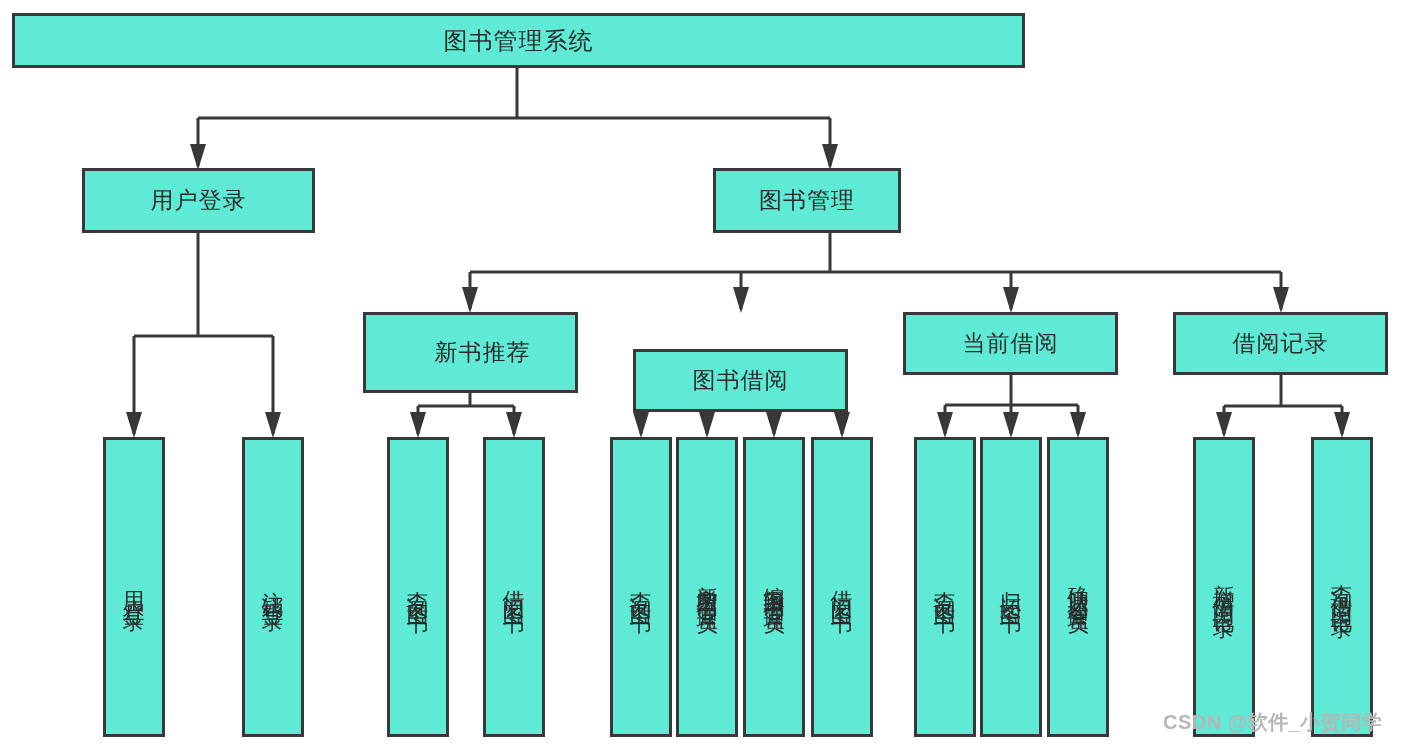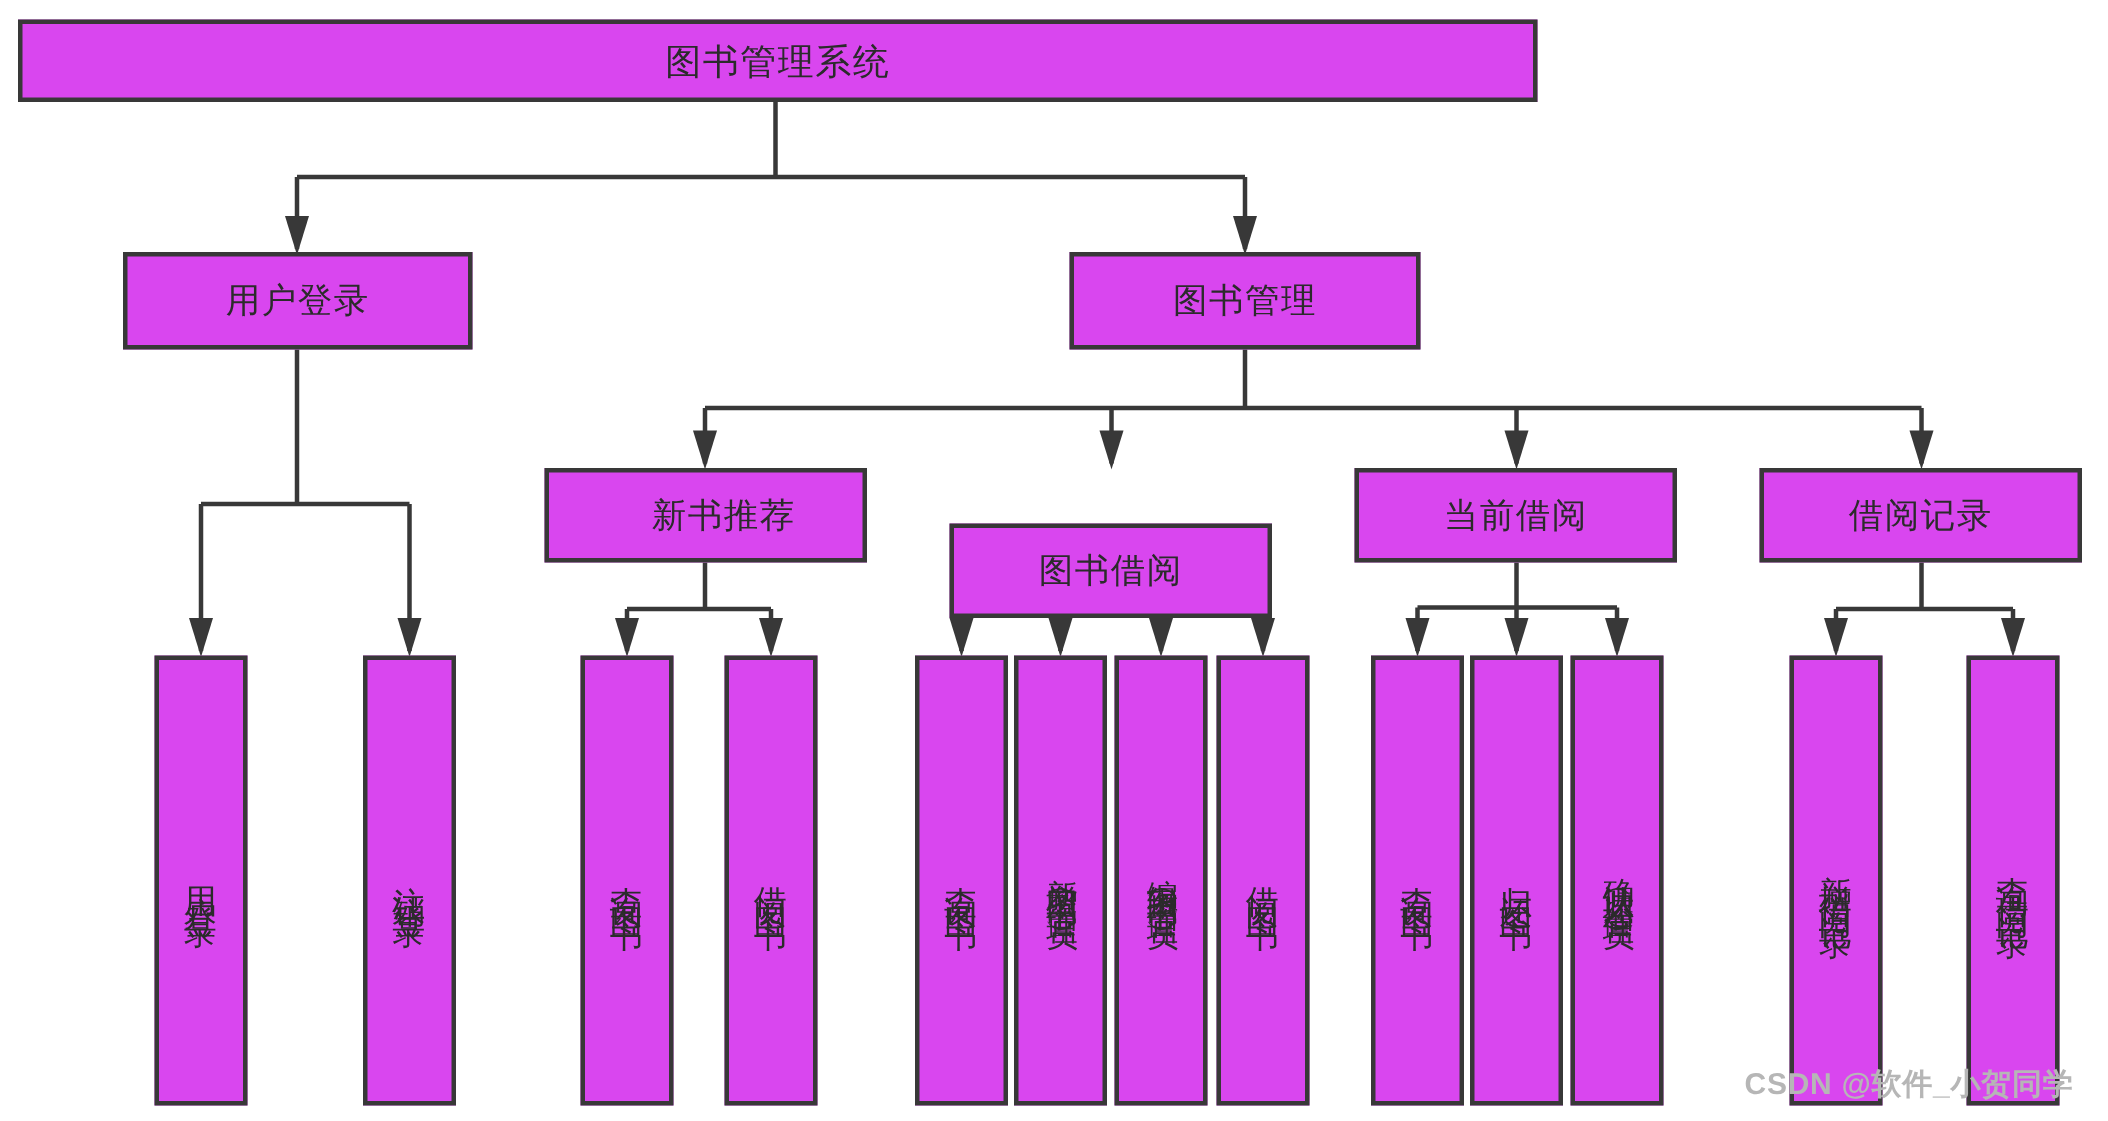--- a/index.html
+++ b/index.html
@@ -7,21 +7,21 @@
     position:relative;
     width:1405px;height:747px;
     background:#ffffff;
     overflow:hidden;
     font-family:"Liberation Sans", sans-serif;
   }
   .wires{position:absolute;left:0;top:0;z-index:1;}
   .node{
     position:absolute;
     box-sizing:border-box;
-    background:#d946ef;
+    background:#5eead4;
     border:3px solid #383838;
     display:flex;
     align-items:center;
     justify-content:center;
     color:#2b2b2b;
     z-index:2;
   }
   .hbox{font-size:23px;letter-spacing:1px;}
   .root-box{font-size:24px;}
   .vbox .vtext{
@@ -88,25 +88,25 @@
     </g>
   </svg>
 
   <div class="node hbox root-box" style="left:12px;top:13px;width:1013px;height:55px;">
     <span>图书管理系统</span>
   </div>
 
   <div class="node hbox" style="left:82px;top:168px;width:233px;height:65px;">
     <span>用户登录</span>
   </div>
-  <div class="node hbox" style="left:713px;top:168px;width:234px;height:65px;">
+  <div class="node hbox" style="left:713px;top:168px;width:188px;height:65px;">
     <span>图书管理</span>
   </div>
 
-  <div class="node hbox" style="left:363px;top:312px;width:215px;height:63px;padding-left:24px;">
+  <div class="node hbox" style="left:363px;top:312px;width:215px;height:81px;padding-left:24px;">
     <span>新书推荐</span>
   </div>
   <div class="node hbox" style="left:633px;top:312px;width:215px;height:63px;margin-top:37px;">
     <span>图书借阅</span>
   </div>
   <div class="node hbox" style="left:903px;top:312px;width:215px;height:63px;text-align:right;">
     <span>当前借阅</span>
   </div>
   <div class="node hbox" style="left:1173px;top:312px;width:215px;height:63px;align-items:center;">
     <span>借阅记录</span>

